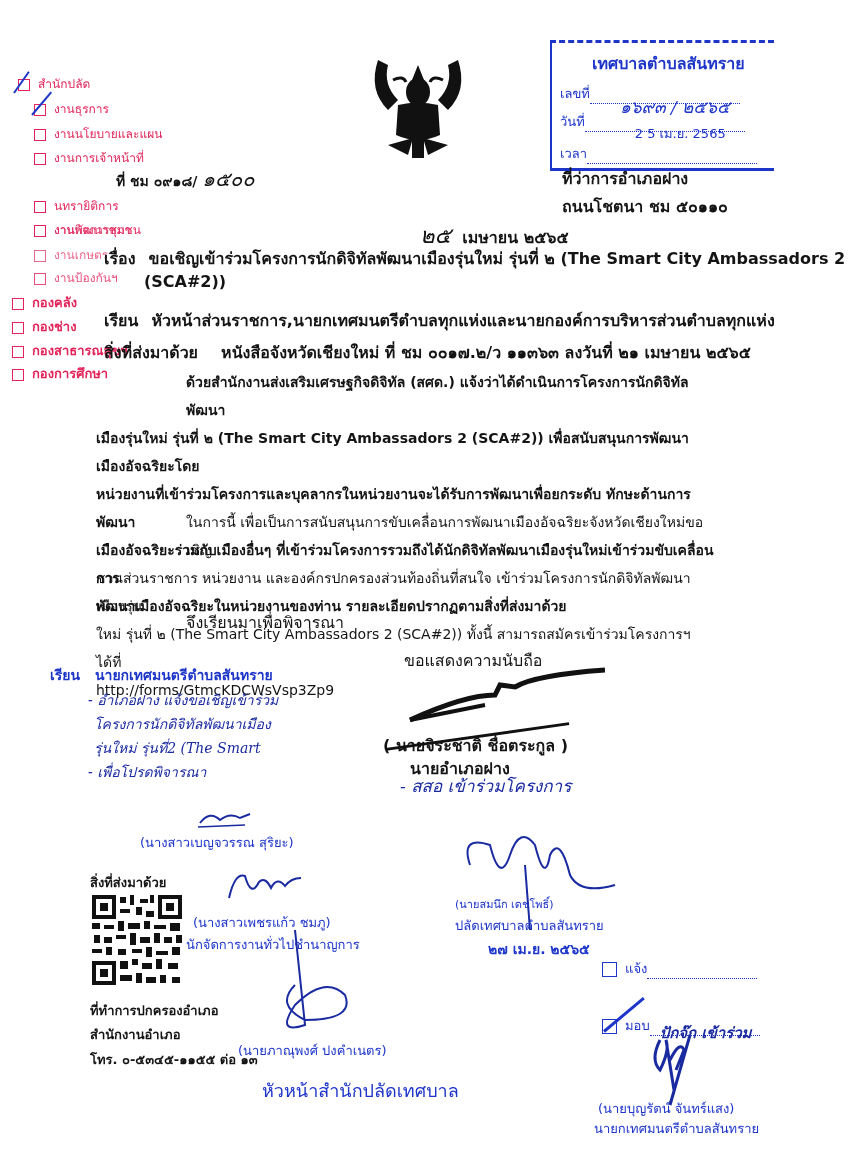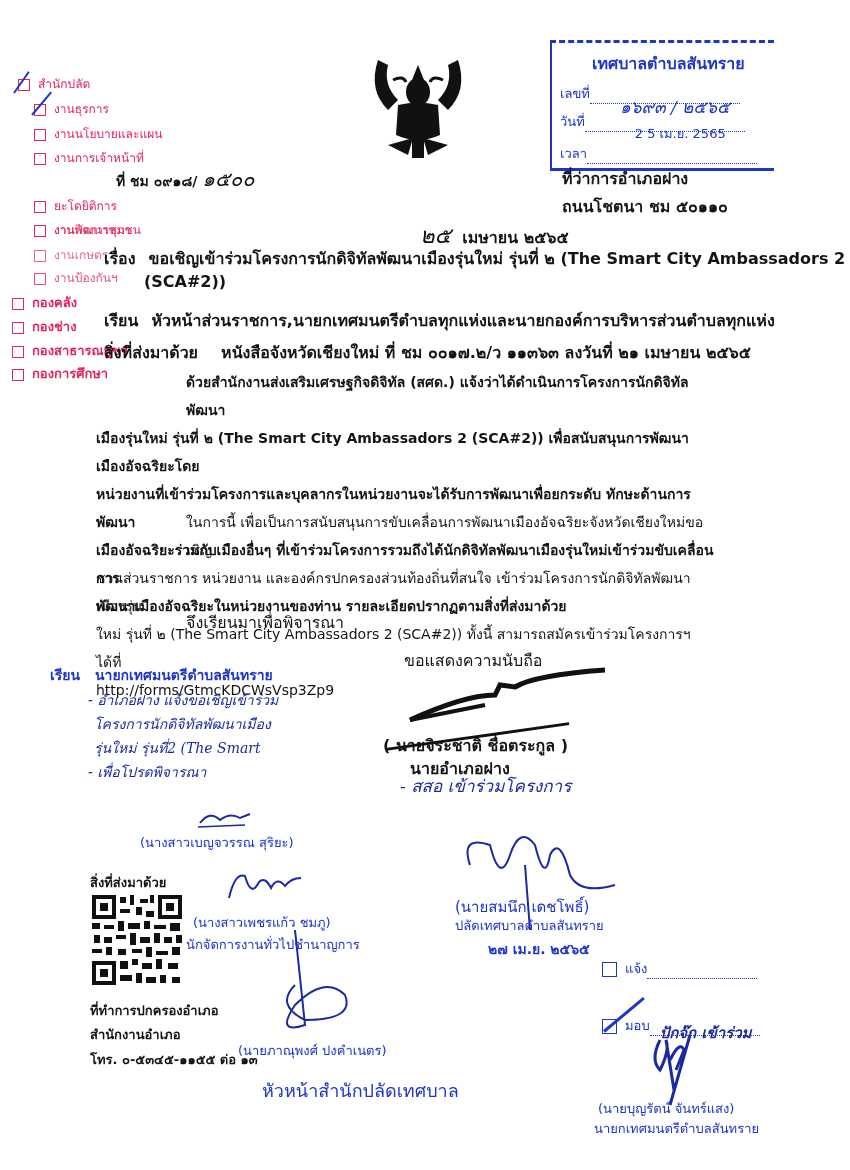--- a/index.html
+++ b/index.html
@@ -74,21 +74,21 @@
 <div class="abs pink" style="left:34px;top:124px;">
   <span class="chk"></span><span>งานนโยบายและแผน</span>
 </div>
 <div class="abs pink" style="left:34px;top:148px;">
   <span class="chk"></span><span>งานการเจ้าหน้าที่</span>
 </div>
 <div class="abs pink" style="left:34px;top:172px;margin-top:48px;">
   <span class="chk"></span><span>งานพัฒนาชุมชน</span>
 </div>
 <div class="abs pink" style="left:34px;top:196px;">
-  <span class="chk"></span><span>ยะโดยิติการ</span>
+  <span class="chk"></span><span>นทรายิติการ</span>
 </div>
 <div class="abs pink" style="left:34px;top:220px;opacity:.8;">
   <span class="chk"></span><span>งานกิจการสภา</span>
 </div>
 <div class="abs pink" style="left:34px;top:245px;opacity:.7;">
   <span class="chk"></span><span>งานเกษตร</span>
 </div>
 <div class="abs pink" style="left:34px;top:268px;opacity:.8;">
   <span class="chk"></span><span>งานป้องกันฯ</span>
 </div>
@@ -256,21 +256,21 @@
 </div>
 <div class="abs blue" style="left:238px;top:1040px;font-size:13px;">(นายภาณุพงศ์  ปงคำเนตร)</div>
 <div class="abs blue" style="left:262px;top:1076px;font-size:18px;">หัวหน้าสำนักปลัดเทศบาล</div>
 
 <div class="abs" style="left:450px;top:825px;">
   <svg width="170" height="110">
       <path d="M20 40 Q10 10 40 20 Q50 60 60 30 Q70 0 85 20 Q95 60 100 30 Q110 10 120 50 Q130 70 165 60" stroke="#1a2aa0" stroke-width="2" fill="none"></path>
       <path d="M75 40 L80 105" stroke="#1a2aa0" stroke-width="2"></path>
     </svg>
 </div>
-<div class="abs blue" style="left:455px;top:895px;font-size:15px;">(นายสมนึก  เดชโพธิ์)</div>
+<div class="abs blue" style="left:455px;top:895px;font-size:11px;">(นายสมนึก  เดชโพธิ์)</div>
 <div class="abs blue" style="left:455px;top:915px;font-size:13px;">ปลัดเทศบาลตำบลสันทราย</div>
 <div class="abs blue bold" style="left:488px;top:938px;font-size:14px;">๒๗ เม.ย. ๒๕๖๕</div>
 
 <div class="abs blue" style="left:602px;top:958px;font-size:13px;">
   <span class="chk blue-chk"></span><span>แจ้ง</span><span class="dots" style="width:110px;"></span>
 </div>
 <div class="abs blue" style="left:602px;top:1015px;font-size:13px;">
   <span class="chk blue-chk"></span><span>มอบ</span><span class="dots" style="width:110px;position:relative;"><span class="hand" style="position:absolute;left:10px;top:-14px;font-weight:bold;font-size:15px;">ปักจ๊ก เข้าร่วม</span></span>
 </div>
 <div class="tick-line" style="left:604px;top:1030px;width:52px;height:3px;transform:rotate(-40deg);"></div>

